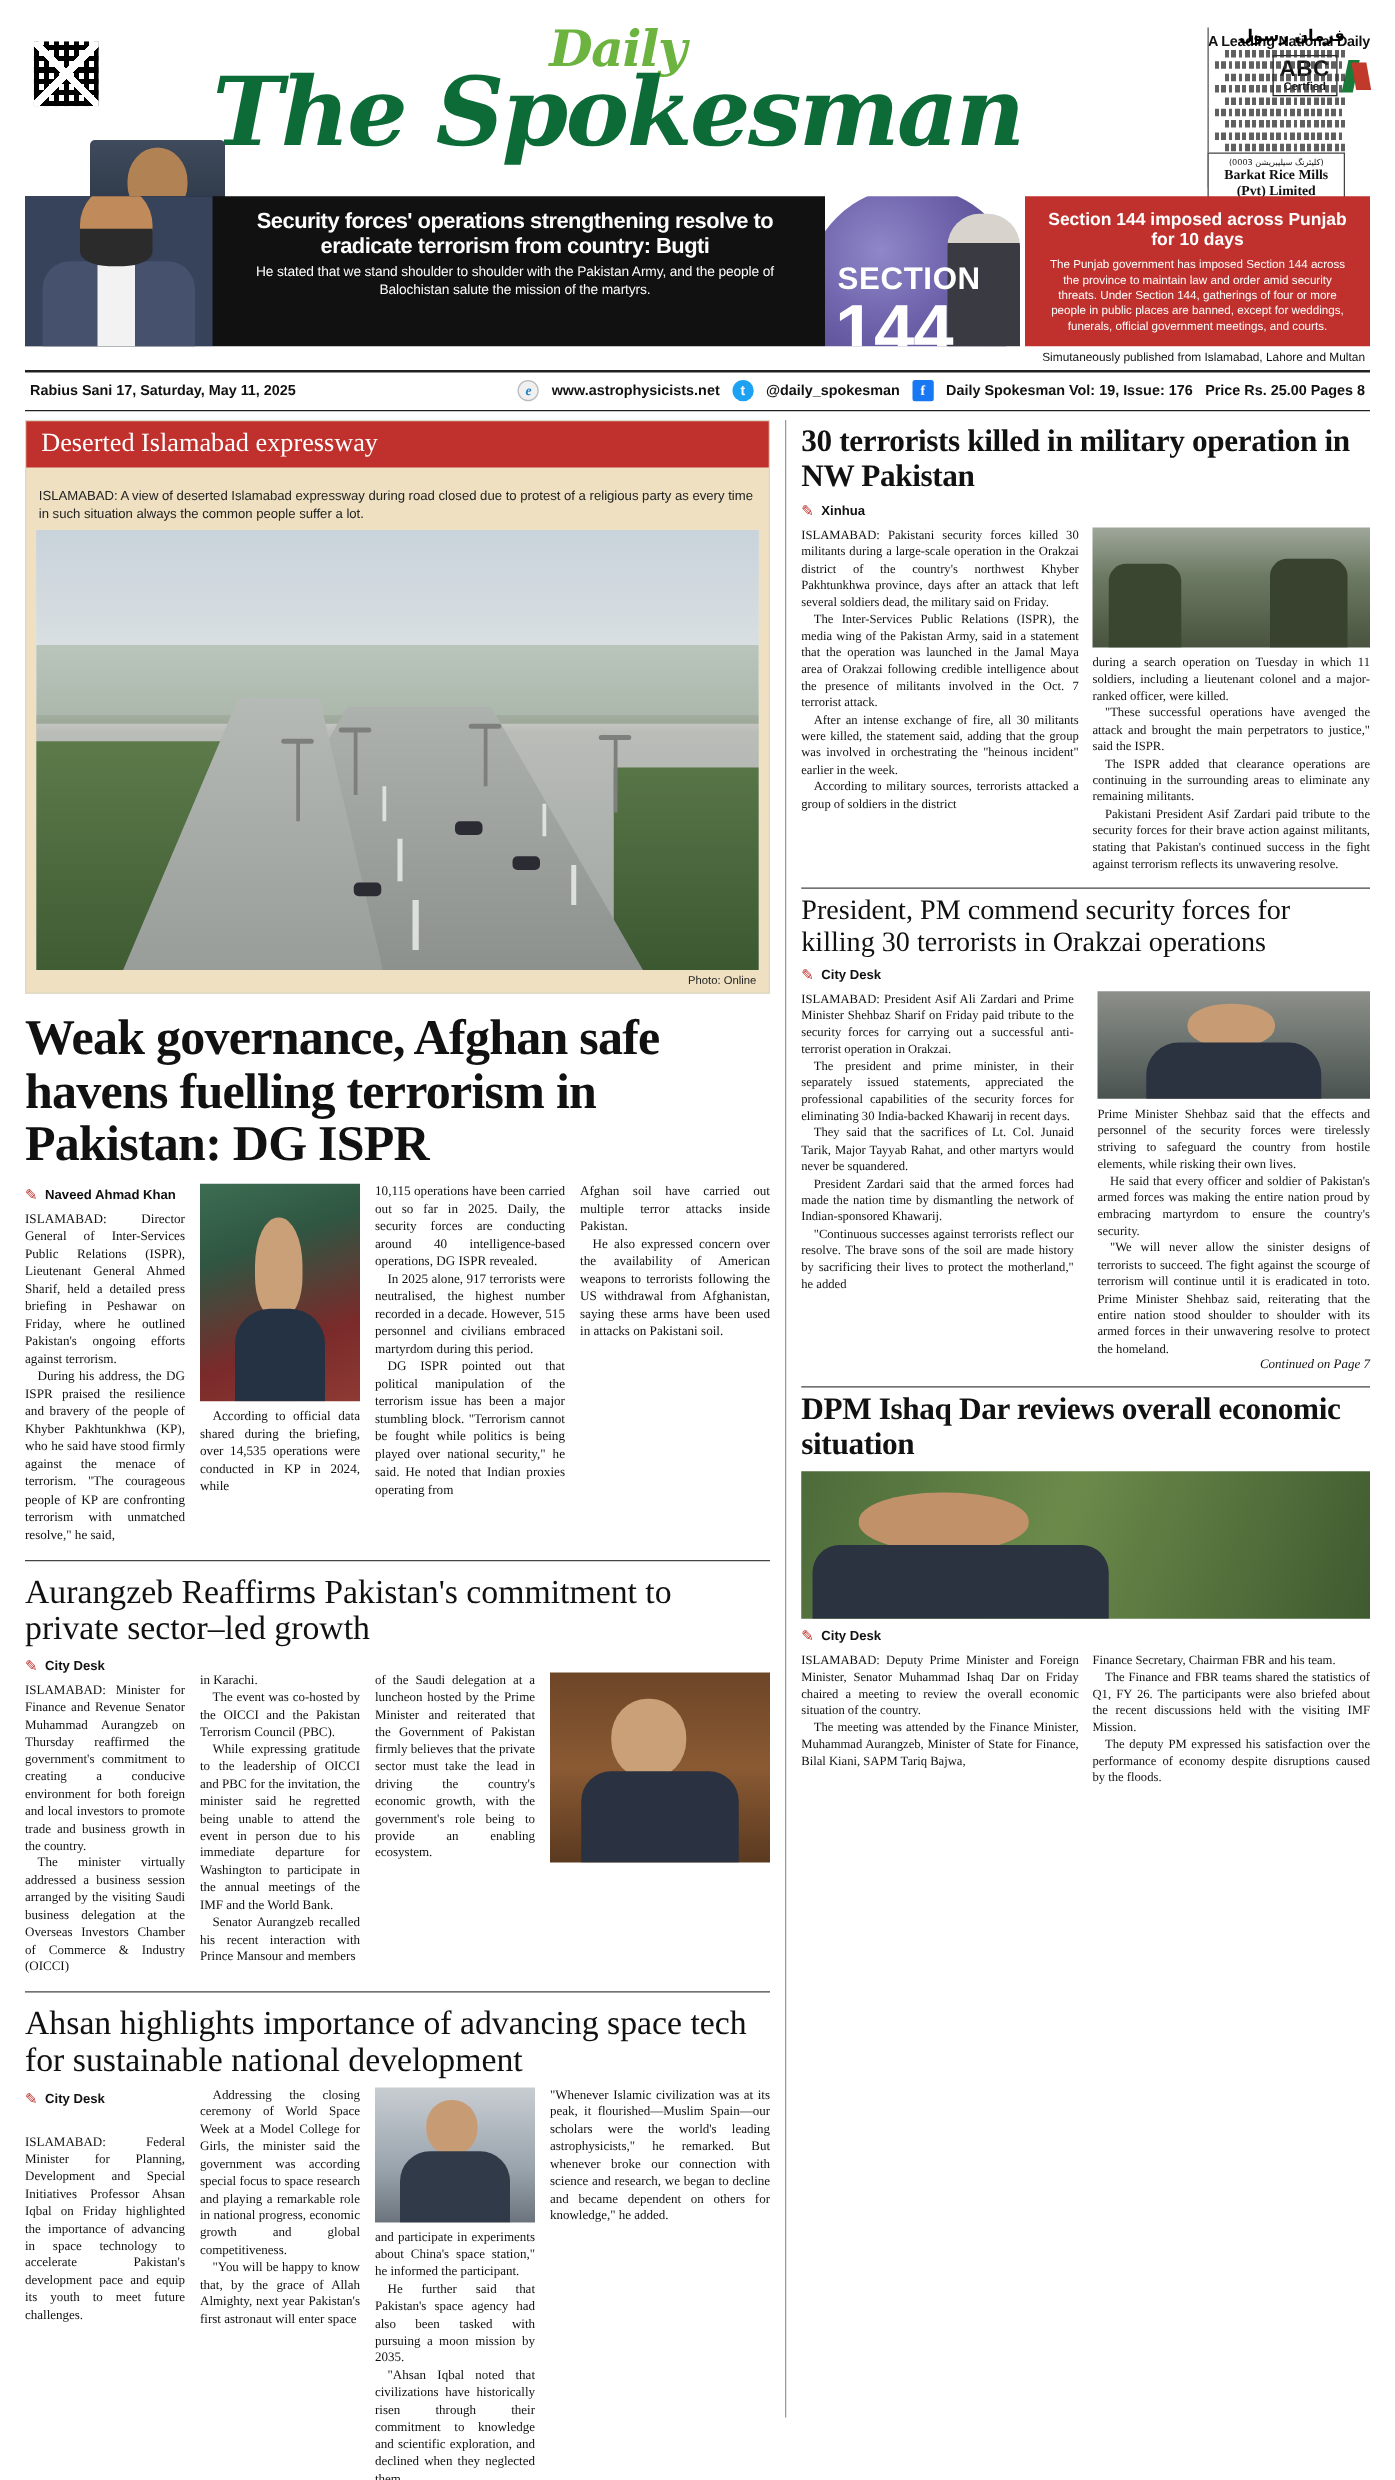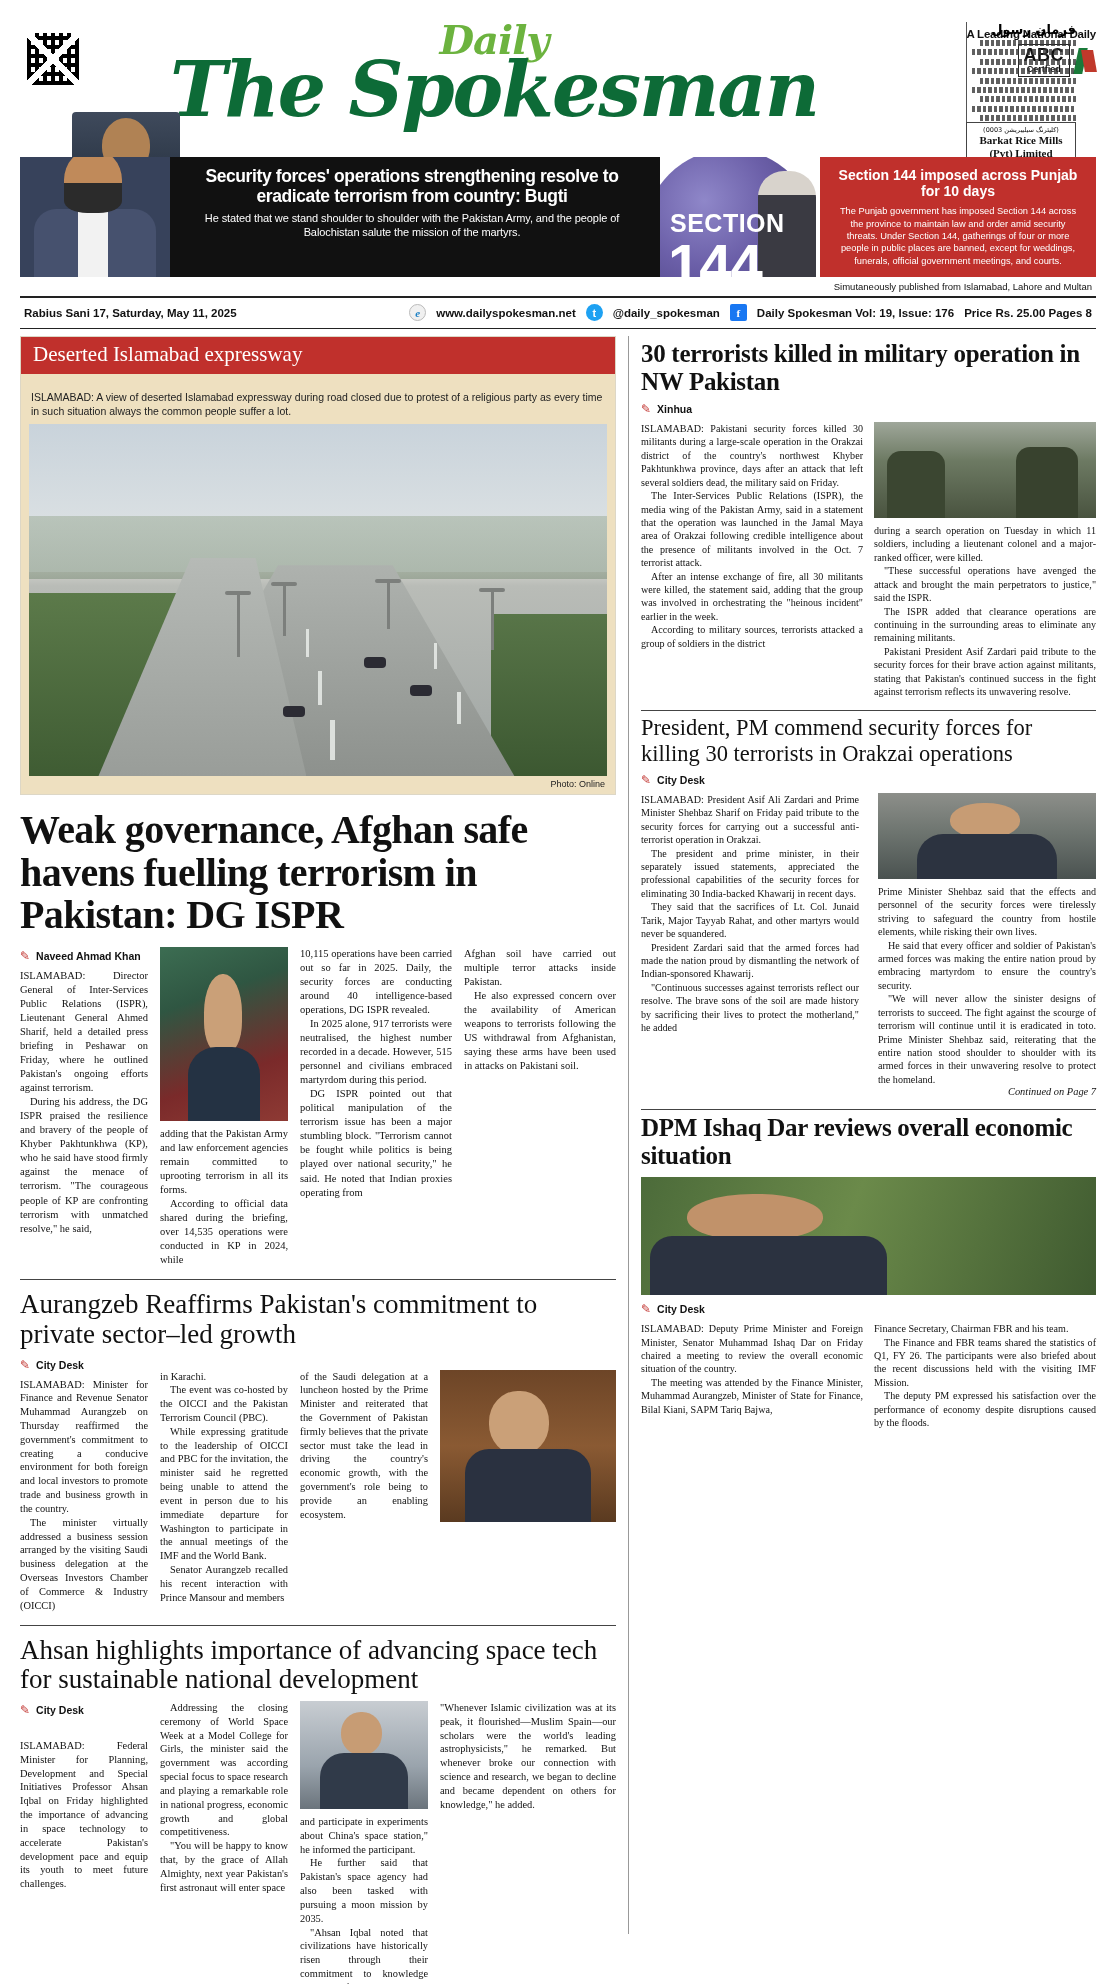--- a/index.html
+++ b/index.html
@@ -244,21 +244,21 @@
       <div class="red-body">The Punjab government has imposed Section 144 across the province to maintain law and order amid security threats. Under Section 144, gatherings of four or more people in public places are banned, except for weddings, funerals, official government meetings, and courts.</div>
     </div>
   </div>
   <div class="simul">Simutaneously published from Islamabad, Lahore and Multan</div>
 
   <div class="rule-thick"></div>
   <div class="infobar">
     <span class="date">Rabius Sani 17, Saturday, May 11, 2025</span>
     <span class="spacer"></span>
     <span class="ico ico-globe">e</span>
-    <span class="txt">www.dailyspokesman.net</span>
+    <span class="txt">www.astrophysicists.net</span>
     <span class="ico ico-tw">t</span>
     <span class="txt">@daily_spokesman</span>
     <span class="ico ico-fb">f</span>
     <span class="txt">Daily Spokesman Vol: 19, Issue: 176</span>
     <span class="txt">Price Rs. 25.00 Pages 8</span>
   </div>
   <div class="rule-thin"></div>
 
   <div class="body-grid">
 
@@ -300,21 +300,20 @@
           </div>
           <div style="font-size:10.5px;line-height:1.34;text-align:justify;hyphens:auto;">
             <p style="margin:0">ISLAMABAD: Director General of Inter-Services Public Relations (ISPR), Lieutenant General Ahmed Sharif, held a detailed press briefing in Peshawar on Friday, where he outlined Pakistan's ongoing efforts against terrorism.</p>
             <p style="margin:0;text-indent:10px">During his address, the DG ISPR praised the resilience and bravery of the people of Khyber Pakhtunkhwa (KP), who he said have stood firmly against the menace of terrorism. "The courageous people of KP are confronting terrorism with unmatched resolve," he said,</p>
           </div>
         </div>
 
         <div style="width:128px; flex:0 0 128px;">
           <div class="inline-photo ph-presser" style="height:174px;margin-bottom:6px;"></div>
           <div style="font-size:10.5px;line-height:1.34;text-align:justify;hyphens:auto;">
-            <p style="margin:0">adding that the Pakistan Army and law enforcement agencies remain committed to uprooting terrorism in all its forms.</p>
             <p style="margin:0;text-indent:10px">According to official data shared during the briefing, over 14,535 operations were conducted in KP in 2024, while</p>
           </div>
         </div>
 
         <div style="flex:1 1 0;">
           <div style="font-size:10.5px;line-height:1.34;text-align:justify;hyphens:auto;">
             <p style="margin:0">10,115 operations have been carried out so far in 2025. Daily, the security forces are conducting around 40 intelligence-based operations, DG ISPR revealed.</p>
             <p style="margin:0;text-indent:10px">In 2025 alone, 917 terrorists were neutralised, the highest number recorded in a decade. However, 515 personnel and civilians embraced martyrdom during this period.</p>
             <p style="margin:0;text-indent:10px">DG ISPR pointed out that political manipulation of the terrorism issue has been a major stumbling block. "Terrorism cannot be fought while politics is being played over national security," he said. He noted that Indian proxies operating from</p>
           </div>
@@ -427,21 +426,21 @@
       <h2 class="hl-right-reg">President, PM commend security forces for killing 30 terrorists in Orakzai operations</h2>
       <div class="byline">
         <span class="byline-icon">✎</span>
         <span class="byline-name">City Desk</span>
       </div>
       <div style="display:flex;gap:19px;">
         <div style="flex:1 1 0;font-size:10.1px;line-height:1.33;text-align:justify;hyphens:auto;">
           <p style="margin:0">ISLAMABAD: President Asif Ali Zardari and Prime Minister Shehbaz Sharif on Friday paid tribute to the security forces for carrying out a successful anti-terrorist operation in Orakzai.</p>
           <p style="margin:0;text-indent:10px">The president and prime minister, in their separately issued statements, appreciated the professional capabilities of the security forces for eliminating 30 India-backed Khawarij in recent days.</p>
           <p style="margin:0;text-indent:10px">They said that the sacrifices of Lt. Col. Junaid Tarik, Major Tayyab Rahat, and other martyrs would never be squandered.</p>
-          <p style="margin:0;text-indent:10px">President Zardari said that the armed forces had made the nation proud by dismantling the network of Indian-sponsored Khawarij.</p>
+          <p style="margin:0;text-indent:10px">President Zardari said that the armed forces had made the nation time by dismantling the network of Indian-sponsored Khawarij.</p>
           <p style="margin:0;text-indent:10px">"Continuous successes against terrorists reflect our resolve. The brave sons of the soil are made history by sacrificing their lives to protect the motherland," he added</p>
         </div>
         <div style="flex:1 1 0;font-size:10.1px;line-height:1.33;text-align:justify;hyphens:auto;">
           <div class="inline-photo ph-suit" style="height:86px;margin-bottom:6px;"></div>
           <p style="margin:0">Prime Minister Shehbaz said that the effects and personnel of the security forces were tirelessly striving to safeguard the country from hostile elements, while risking their own lives.</p>
           <p style="margin:0;text-indent:10px">He said that every officer and soldier of Pakistan's armed forces was making the entire nation proud by embracing martyrdom to ensure the country's security.</p>
           <p style="margin:0;text-indent:10px">"We will never allow the sinister designs of terrorists to succeed. The fight against the scourge of terrorism will continue until it is eradicated in toto. Prime Minister Shehbaz said, reiterating that the entire nation stood shoulder to shoulder with its armed forces in their unwavering resolve to protect the homeland.</p>
         </div>
       </div>
       <div class="cont">Continued on Page 7</div>

